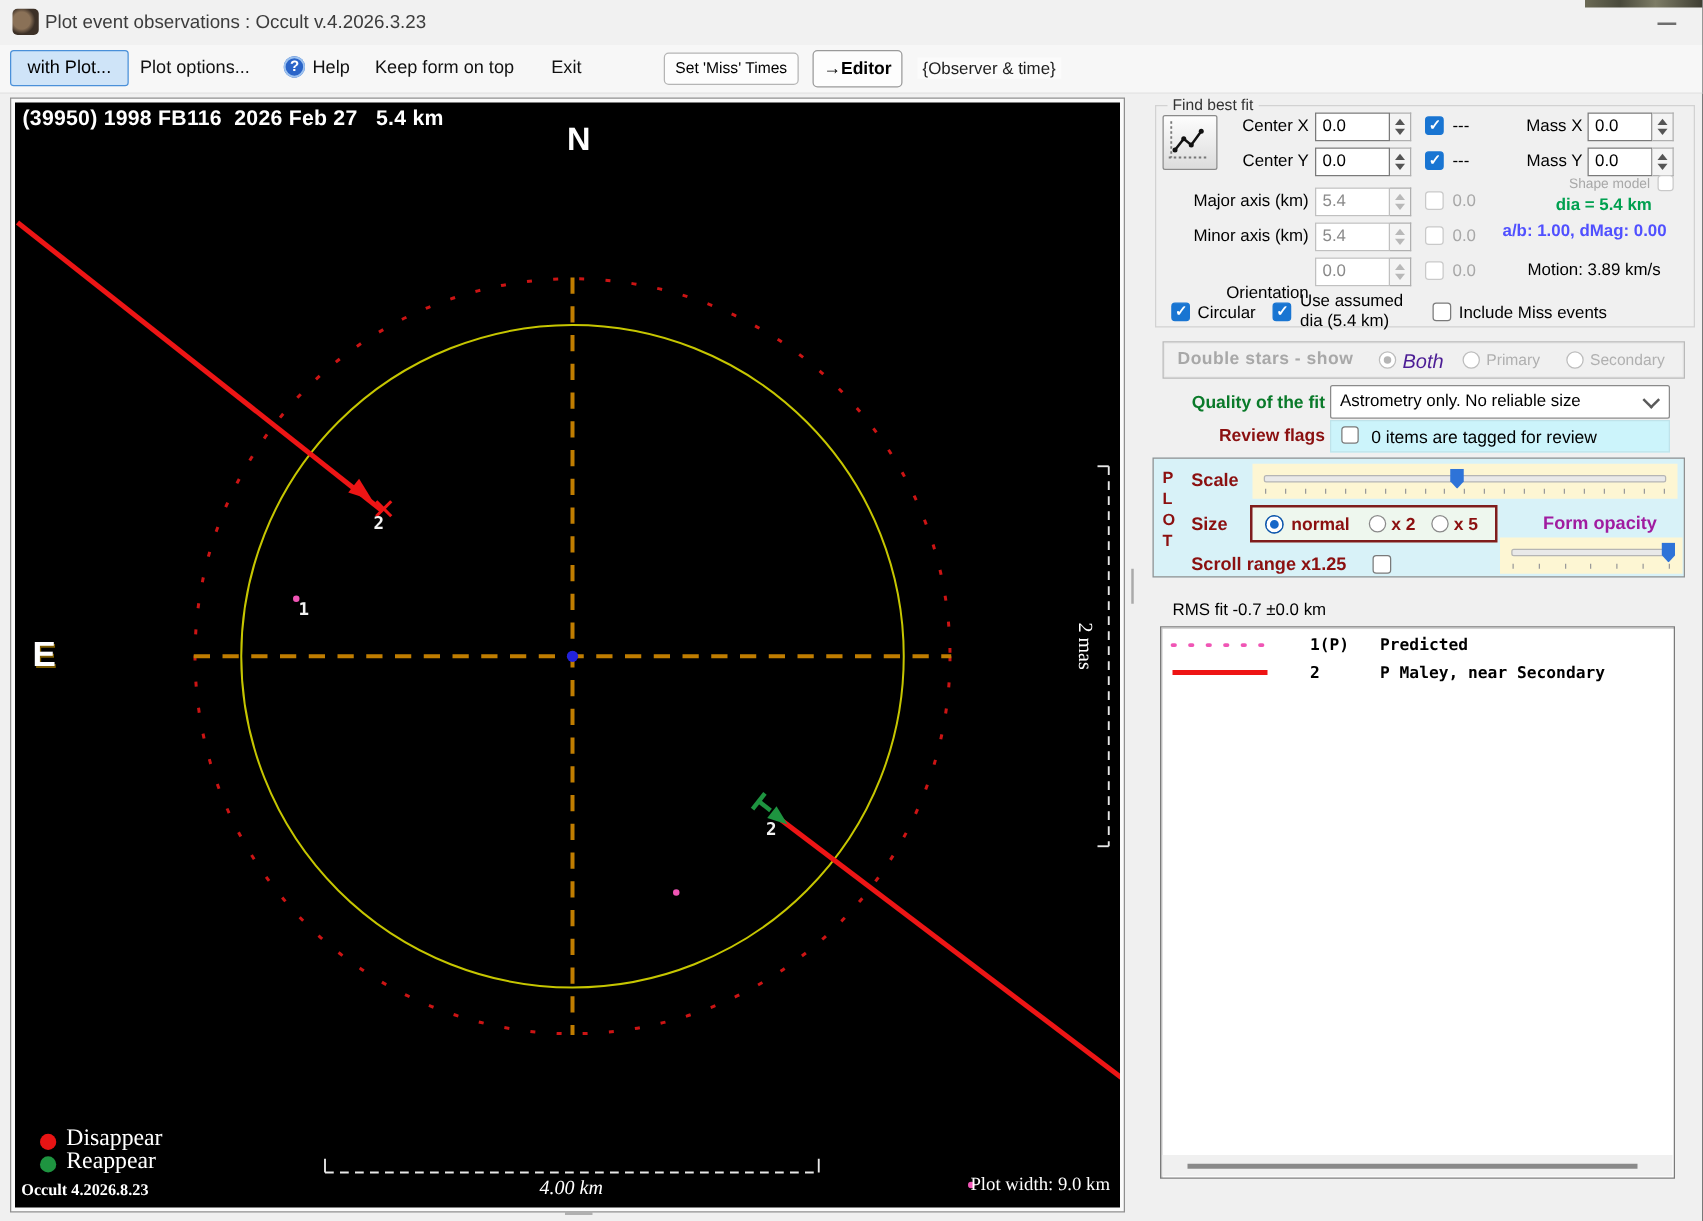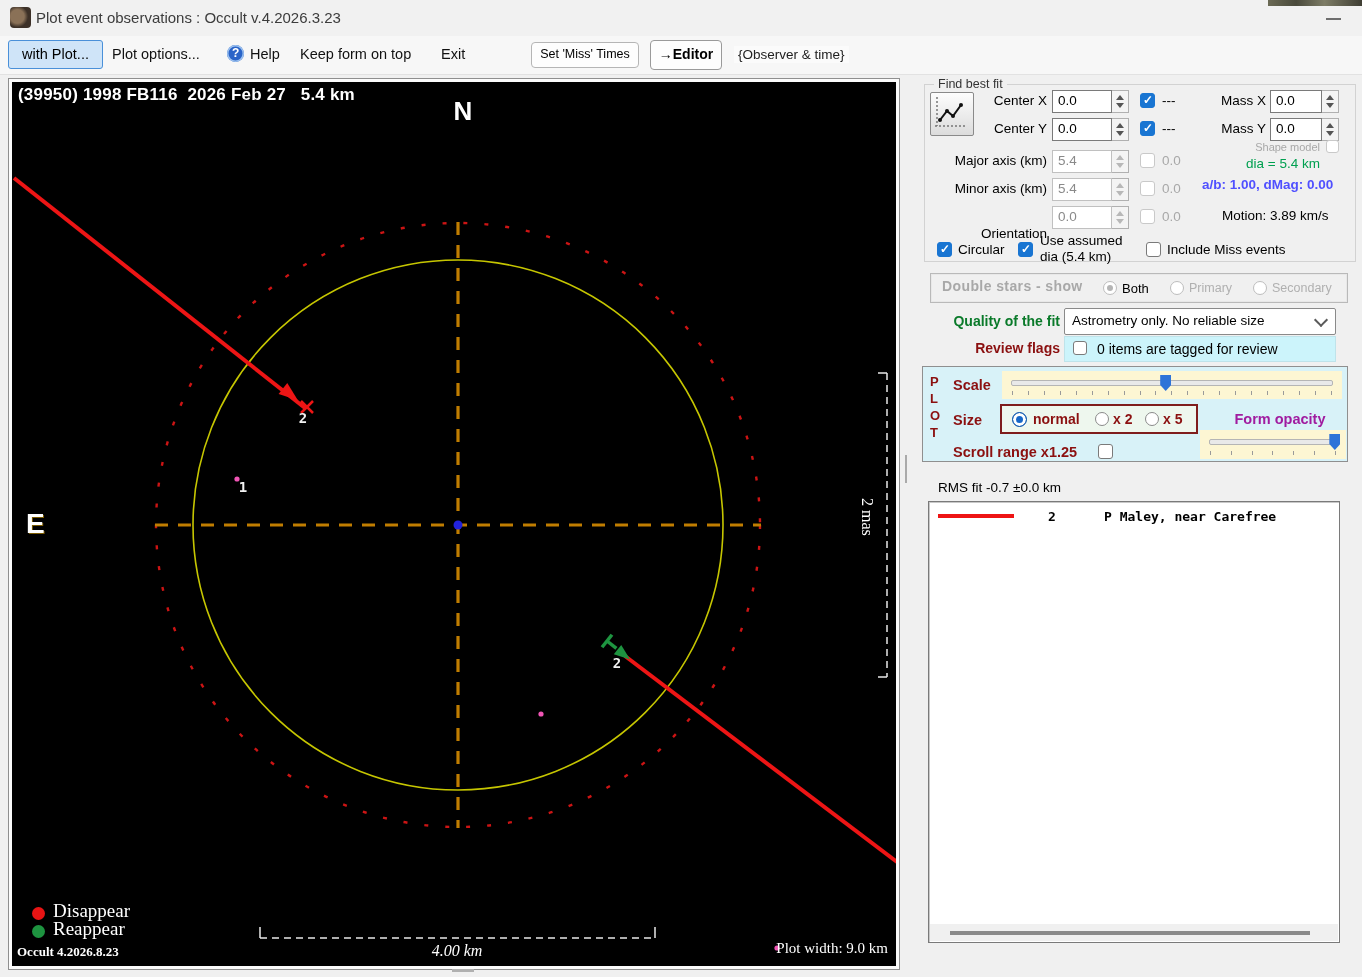--- a/index.html
+++ b/index.html
@@ -208,21 +208,21 @@
 <span class="abs cbx dis" style="left:1326px;top:140px;width:13px;height:13px;"></span>
 
 <span class="abs lbl lbl-r" style="left:950px;top:153px;width:97px;">Major axis (km)</span>
 <div class="abs txt dis" style="left:1052px;top:150px;width:60px;height:23px;">5.4</div>
 <span class="abs spin dis" style="left:1112px;top:150px;">
     <i class="up"></i>
     <i class="dn"></i>
   </span>
 <span class="abs cbx dis" style="left:1140px;top:153px;"></span>
 <span class="abs lbl grey-lbl" style="left:1162px;top:153px;">0.0</span>
-<span class="abs" style="left:1228px;top:156px;width:110px;text-align:center;font-size:13.5px;color:#00a050;font-weight:normal;">dia = 5.4 km</span>
+<span class="abs" style="left:1228px;top:156px;width:110px;text-align:center;font-size:13.5px;color:#00a050;font-weight:bold;">dia = 5.4 km</span>
 
 <span class="abs lbl lbl-r" style="left:950px;top:181px;width:97px;">Minor axis (km)</span>
 <div class="abs txt dis" style="left:1052px;top:178px;width:60px;height:23px;">5.4</div>
 <span class="abs spin dis" style="left:1112px;top:178px;">
     <i class="up"></i>
     <i class="dn"></i>
   </span>
 <span class="abs cbx dis" style="left:1140px;top:181px;"></span>
 <span class="abs lbl grey-lbl" style="left:1162px;top:181px;">0.0</span>
 <span class="abs" style="left:1202px;top:177px;width:150px;font-size:13.5px;color:#5050ff;font-weight:bold;">a/b: 1.00, dMag: 0.00</span>
@@ -241,21 +241,21 @@
 <span class="abs lbl" style="left:958px;top:242px;">Circular</span>
 <span class="abs cbx on" style="left:1018px;top:242px;"></span>
 <span class="abs lbl" style="left:1040px;top:233px;">Use assumed</span>
 <span class="abs lbl" style="left:1040px;top:249px;">dia (5.4 km)</span>
 <span class="abs cbx" style="left:1146px;top:242px;"></span>
 <span class="abs lbl" style="left:1167px;top:242px;">Include Miss events</span>
 
 <div class="abs" style="left:930px;top:273px;width:416px;height:28px;border:1px solid #b9b9b9;box-shadow:inset 0 0 0 1px #e8e8e8;"></div>
 <span class="abs" style="left:942px;top:278px;font-size:14px;font-weight:bold;color:#a8a8a8;letter-spacing:.4px;">Double stars - show</span>
 <span class="abs rad grey sel-grey" style="left:1103px;top:281px;"></span>
-<span class="abs" style="left:1122px;top:281px;font-size:13px;color:#000000;">Both</span>
+<span class="abs" style="left:1122px;top:281px;font-size:16px;color:#4c1d95;font-style:italic;">Both</span>
 <span class="abs rad grey" style="left:1170px;top:281px;"></span>
 <span class="abs" style="left:1189px;top:281px;font-size:12.5px;color:#b0b0b0;">Primary</span>
 <span class="abs rad grey" style="left:1253px;top:281px;"></span>
 <span class="abs" style="left:1272px;top:281px;font-size:12.5px;color:#b0b0b0;">Secondary</span>
 
 <span class="abs green-b" style="left:928px;top:313px;width:132px;text-align:right;font-size:14px;">Quality of the fit</span>
 <div class="abs" style="left:1064px;top:308px;width:270px;height:25px;background:#fff;border:1px solid #8a8a8a;border-radius:2px;">
   <span class="abs" style="left:7px;top:4px;font-size:13.5px;">Astrometry only. No reliable size</span>
   <span class="abs chev" style="right:9px;top:6px;"></span>
 </div>
@@ -324,22 +324,29 @@
     </div>
 </div>
 <span class="abs maroon" style="left:953px;top:444px;font-size:14.5px;">Scroll range x1.25</span>
 <span class="abs cbx" style="left:1098px;top:444px;"></span>
 
 <span class="abs lbl" style="left:938px;top:480px;">RMS fit -0.7 ±0.0 km</span>
 <div class="abs" id="obs-box">
   <div id="obs-rows">
       <div class="obs-row">
         <svg class="obs-sample" width="80" height="14">
+          <line x1="2" y1="7" x2="78" y2="7" stroke="#f055b5" stroke-width="3" stroke-dasharray="2 12" stroke-linecap="round"></line>
+        </svg>
+        <span class="obs-id">1(P)</span>
+        <span class="obs-name">Predicted</span>
+      </div>
+      <div class="obs-row">
+        <svg class="obs-sample" width="80" height="14">
           <line x1="2" y1="7" x2="78" y2="7" stroke="#ee1414" stroke-width="4"></line>
         </svg>
         <span class="obs-id">2</span>
-        <span class="obs-name">P Maley, near Carefree</span>
+        <span class="obs-name">P Maley, near Secondary</span>
       </div>
     </div>
   <div id="obs-scroll">
     <div id="obs-thumb"></div>
   </div>
 </div>
 
 </body></html>

